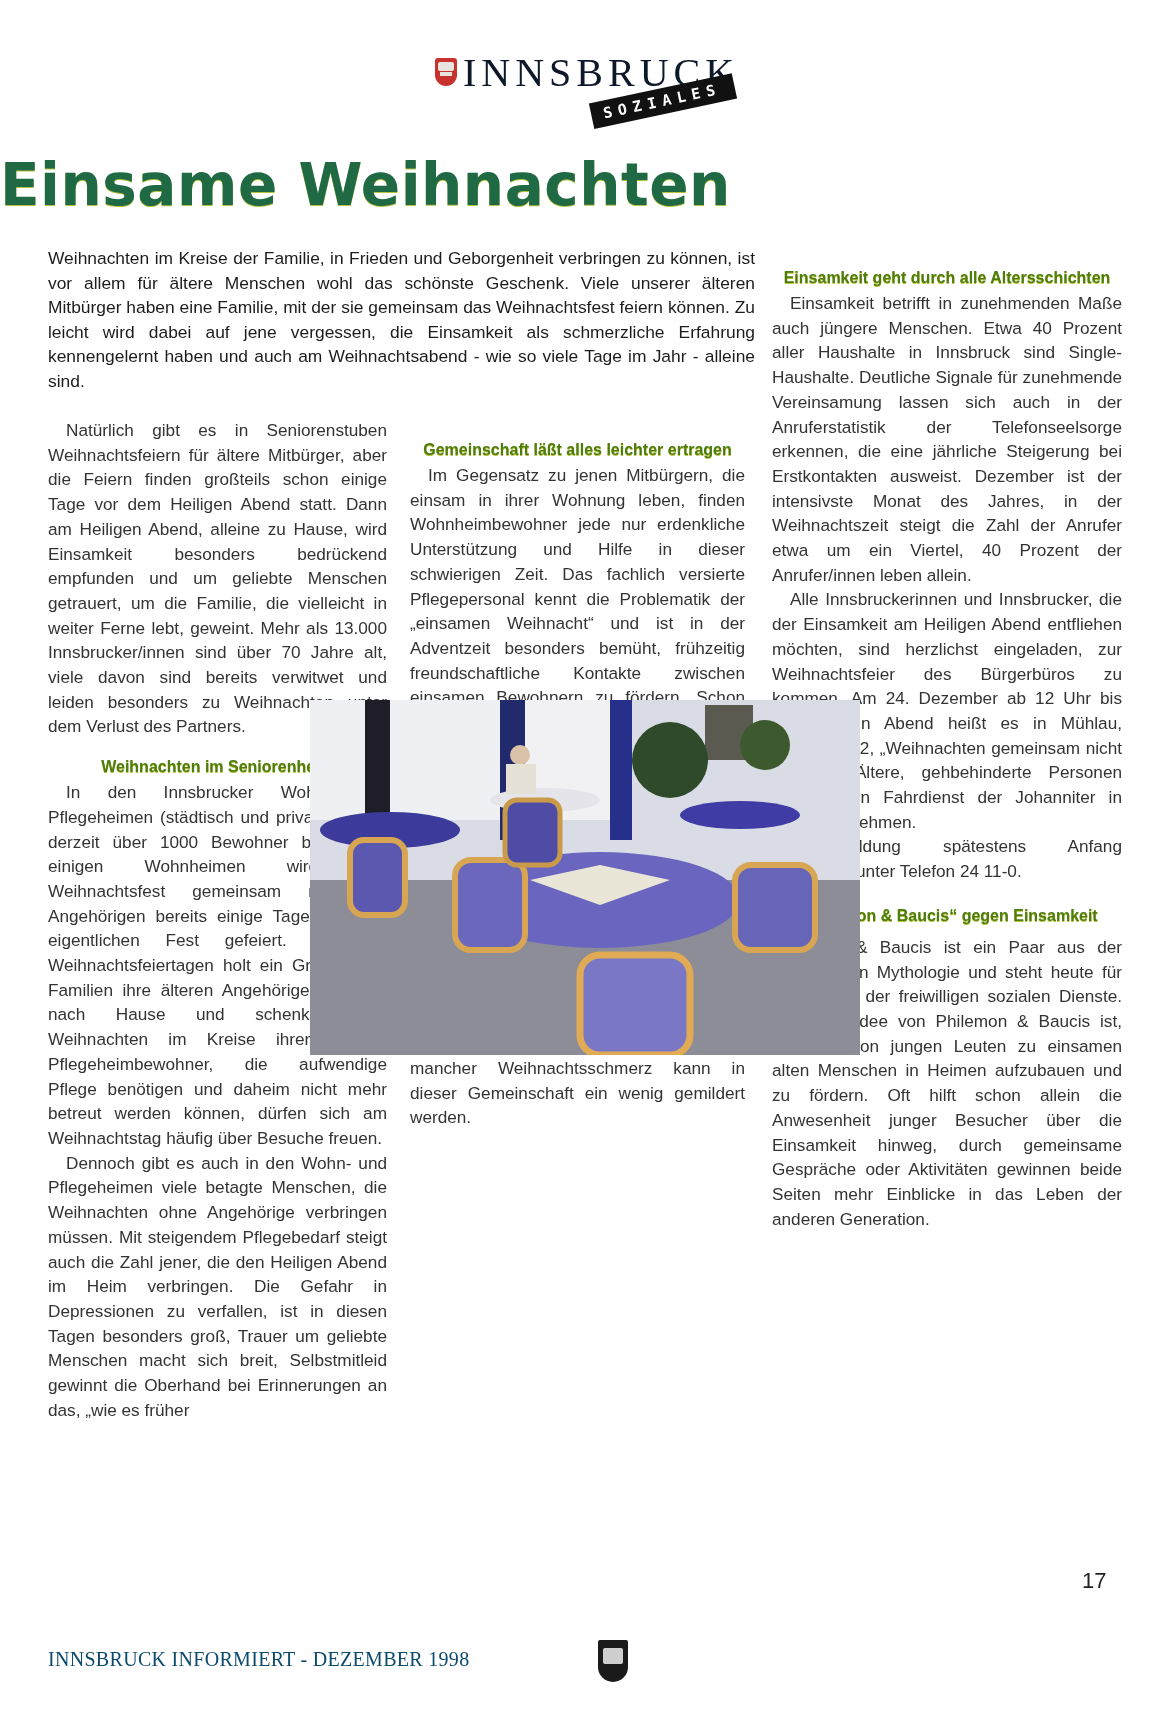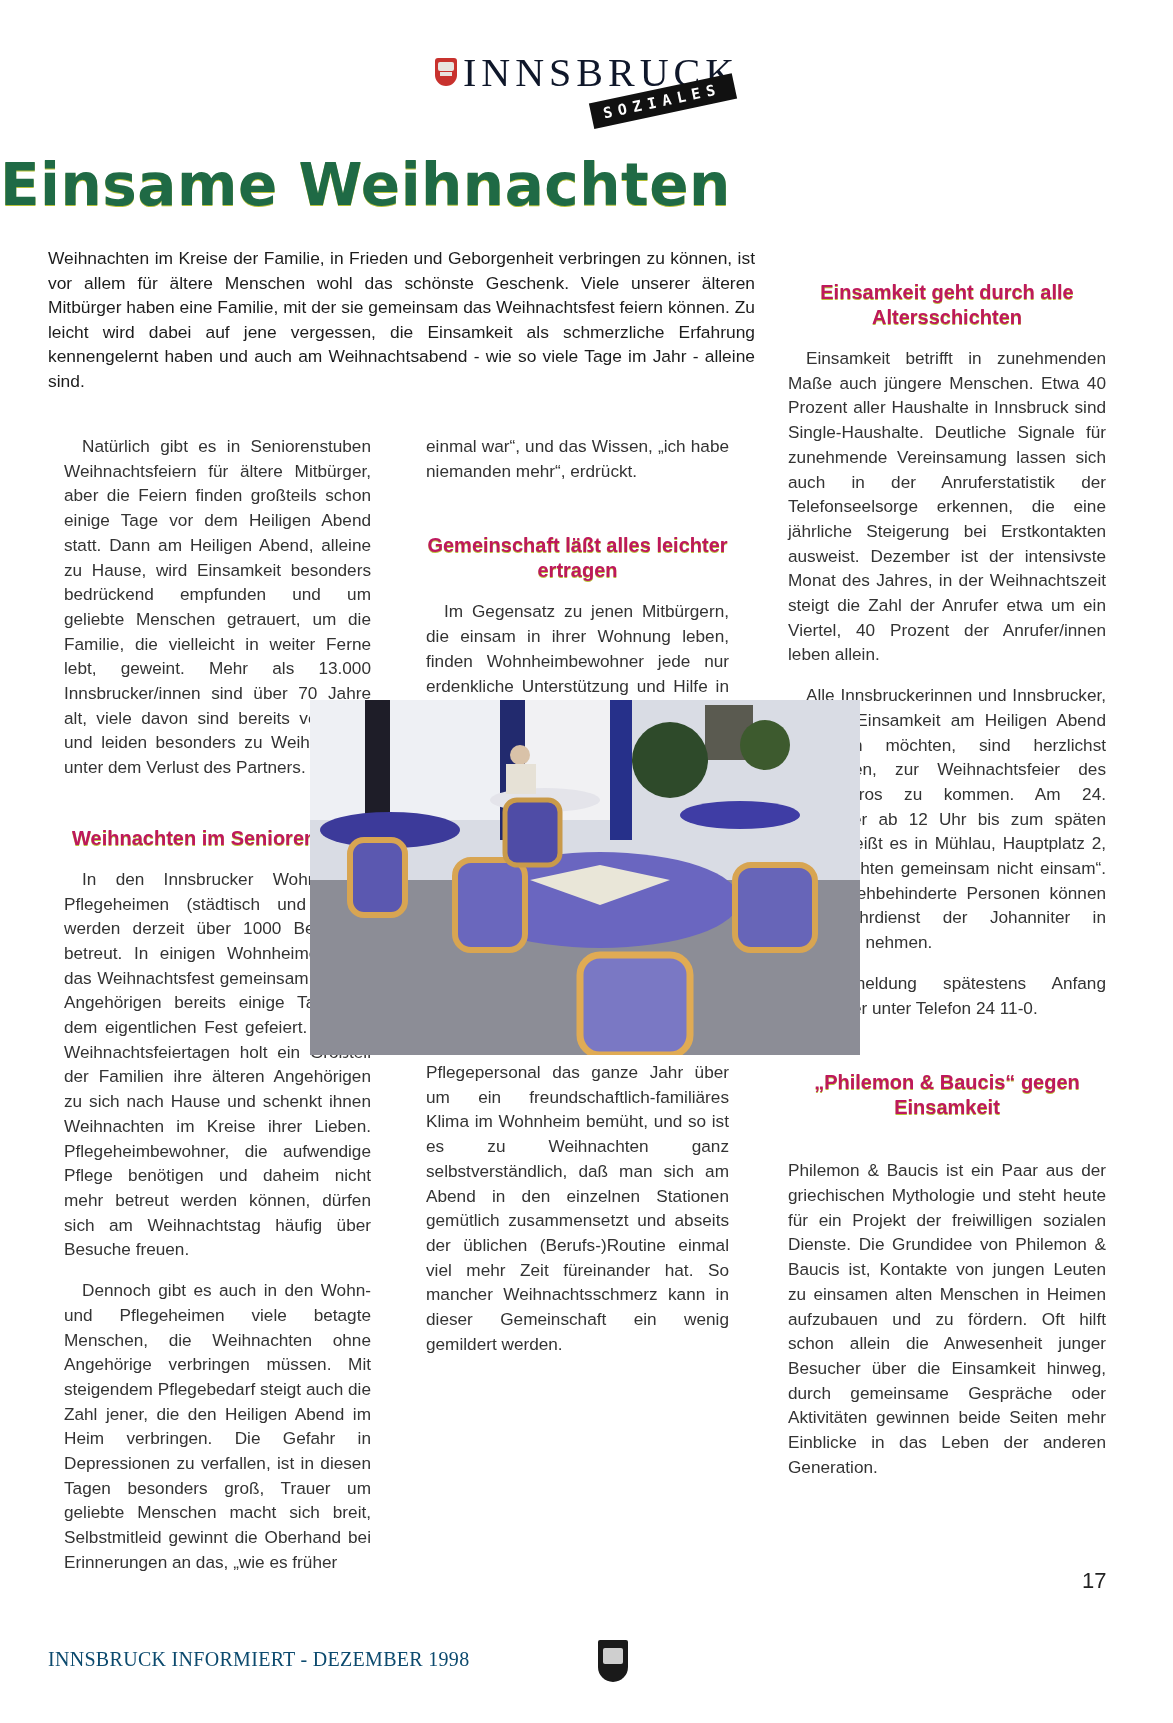--- a/index.html
+++ b/index.html
@@ -22,24 +22,24 @@
            padding:4px 14px 4px 12px; transform:rotate(-12deg); font-weight:bold; }
 
   .title { left:0; width:1173px; top:150px; font-family:"DejaVu Sans", sans-serif;
            font-weight:bold; font-size:58px; color:#1f6a45; letter-spacing:0.5px; line-height:70px;
            text-shadow:0 1px 0 #b9c23a; }
 
   .lead { left:48px; top:246px; width:707px; font-weight:normal; font-size:17.4px; line-height:24.6px;
           color:#1c1c1c; text-align:justify; }
 
   .col { font-size:17.2px; line-height:24.7px; text-align:justify; color:#333; }
-  .col p { margin:16px; text-indent:18px; }
+  .col p { margin:0; text-indent:18px; }
   .col p.ni { text-indent:0; }
-  .h2 { font-weight:bold; color:#be185d; font-size:20px; line-height:25px; text-align:center;
-        text-shadow:0 0.5px 0 #b9c23a; margin:16px; }
+  .h2 { font-weight:bold; color:#4d7c0f; font-size:16px; line-height:25px; text-align:center;
+        text-shadow:0 0.5px 0 #b9c23a; margin:1px; }
 
   .col1 { left:48px; top:418px; width:339px; }
   .col2 { left:410px; top:418px; width:335px; }
   .col3 { left:772px; top:264px; width:350px; }
 
   .photo { left:310px; top:700px; width:550px; height:355px; background:#8f8c9a; overflow:hidden; }
 
   .footer-left { left:48px; top:1648px; font-family:"Liberation Serif", serif; font-size:20px; color:#0c4a6e; letter-spacing:0.3px; }
   .footer-crest { left:598px; top:1640px; width:30px; height:42px; background:#1a1a1a; border-radius:2px 2px 15px 15px; }
   .footer-crest::before { content:""; position:absolute; left:5px; top:8px; width:20px; height:16px; background:#cfcfcf; border-radius:2px; }
@@ -60,21 +60,20 @@
 
 <div class="abs col col1">
   <p style="padding-right:0;">Natürlich gibt es in Seniorenstuben Weihnachtsfeiern für ältere Mitbürger, aber die Feiern finden großteils schon einige Tage vor dem Heiligen Abend statt. Dann am Heiligen Abend, alleine zu Hause, wird Einsamkeit besonders bedrückend empfunden und um geliebte Menschen getrauert, um die Familie, die vielleicht in weiter Ferne lebt, geweint. Mehr als 13.000 Innsbrucker/innen sind über 70 Jahre alt, viele davon sind bereits verwitwet und leiden besonders zu Weihnachten unter dem Verlust des Partners.</p>
   <div style="height:14px"></div>
   <h2 class="h2">Weihnachten im Seniorenheim</h2>
   <p>In den Innsbrucker Wohn- und Pflegeheimen (städtisch und privat) werden derzeit über 1000 Bewohner betreut. In einigen Wohnheimen wird das Weihnachtsfest gemeinsam mit den Angehörigen bereits einige Tage vor dem eigentlichen Fest gefeiert. An den Weihnachtsfeiertagen holt ein Großteil der Familien ihre älteren Angehörigen zu sich nach Hause und schenkt ihnen Weihnachten im Kreise ihrer Lieben. Pflegeheimbewohner, die aufwendige Pflege benötigen und daheim nicht mehr betreut werden können, dürfen sich am Weihnachtstag häufig über Besuche freuen.</p>
   <p>Dennoch gibt es auch in den Wohn- und Pflegeheimen viele betagte Menschen, die Weihnachten ohne Angehörige verbringen müssen. Mit steigendem Pflegebedarf steigt auch die Zahl jener, die den Heiligen Abend im Heim verbringen. Die Gefahr in Depressionen zu verfallen, ist in diesen Tagen besonders groß, Trauer um geliebte Menschen macht sich breit, Selbstmitleid gewinnt die Oberhand bei Erinnerungen an das, „wie es früher</p>
 </div>
 
 <div class="abs col col2">
-  <p class="ni">einmal war“, und das Wissen, „ich habe niemanden mehr“, erdrückt.</p>
   <div style="height:18px"></div>
   <h2 class="h2">Gemeinschaft läßt alles leichter ertragen</h2>
   <p>Im Gegensatz zu jenen Mitbürgern, die einsam in ihrer Wohnung leben, finden Wohnheimbewohner jede nur erdenkliche Unterstützung und Hilfe in dieser schwierigen Zeit. Das fachlich versierte Pflegepersonal kennt die Problematik der „einsamen Weihnacht“ und ist in der Adventzeit besonders bemüht, frühzeitig freundschaftliche Kontakte zwischen einsamen Bewohnern zu fördern. Schon Gespräche zwischen Betroffenen können für jeden einzelnen hilfreich sein und führen im besten Fall dazu, daß diese (beiden) Menschen den Weihnachtsabend gemeinsam verbringen.</p>
   <p>Darüber hinaus ist das Pflegepersonal das ganze Jahr über um ein freundschaftlich-familiäres Klima im Wohnheim bemüht, und so ist es zu Weihnachten ganz selbstverständlich, daß man sich am Abend in den einzelnen Stationen gemütlich zusammensetzt und abseits der üblichen (Berufs-)Routine einmal viel mehr Zeit füreinander hat. So mancher Weihnachtsschmerz kann in dieser Gemeinschaft ein wenig gemildert werden.</p>
 </div>
 
 <div class="abs col col3">
   <h2 class="h2">Einsamkeit geht durch alle Altersschichten</h2>
   <p>Einsamkeit betrifft in zunehmenden Maße auch jüngere Menschen. Etwa 40 Prozent aller Haushalte in Innsbruck sind Single-Haushalte. Deutliche Signale für zunehmende Vereinsamung lassen sich auch in der Anruferstatistik der Telefonseelsorge erkennen, die eine jährliche Steigerung bei Erstkontakten ausweist. Dezember ist der intensivste Monat des Jahres, in der Weihnachtszeit steigt die Zahl der Anrufer etwa um ein Viertel, 40 Prozent der Anrufer/innen leben allein.</p>
   <p>Alle Innsbruckerinnen und Innsbrucker, die der Einsamkeit am Heiligen Abend entfliehen möchten, sind herzlichst eingeladen, zur Weihnachtsfeier des Bürgerbüros zu kommen. Am 24. Dezember ab 12 Uhr bis zum späten Abend heißt es in Mühlau, Hauptplatz 2, „Weihnachten gemeinsam nicht einsam“. Ältere, gehbehinderte Personen können den Fahrdienst der Johanniter in Anspruch nehmen.</p>

